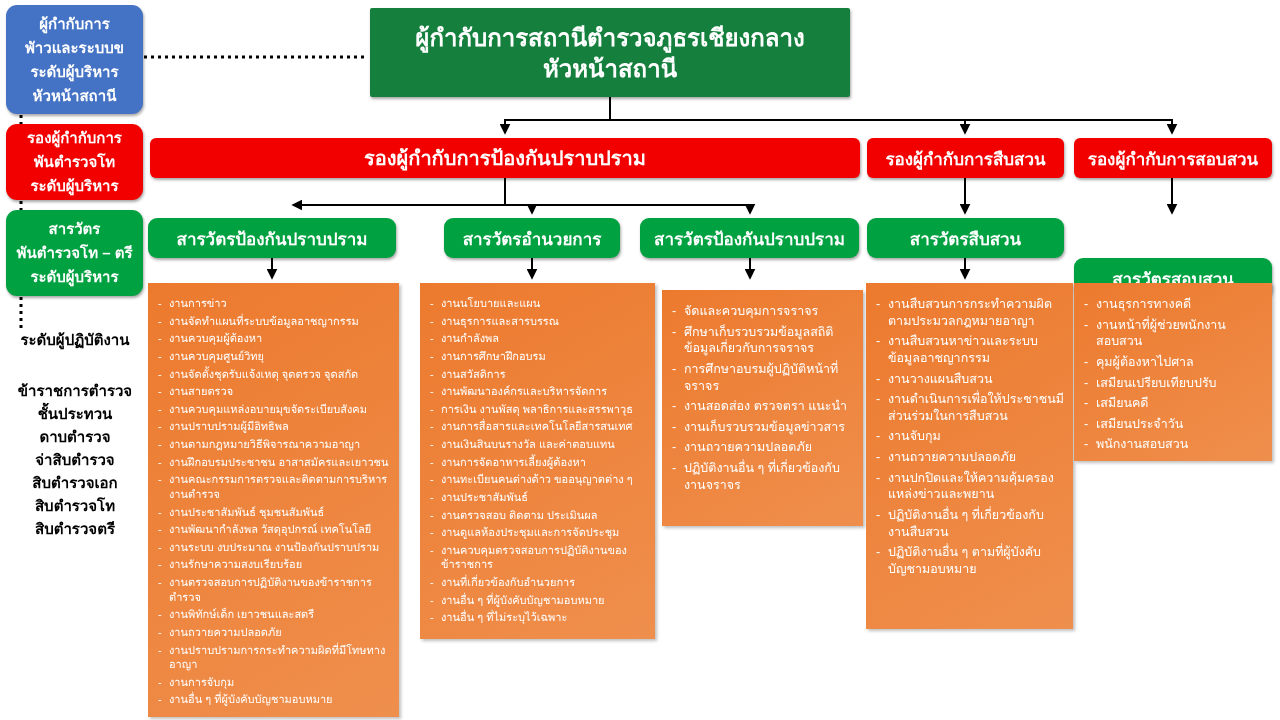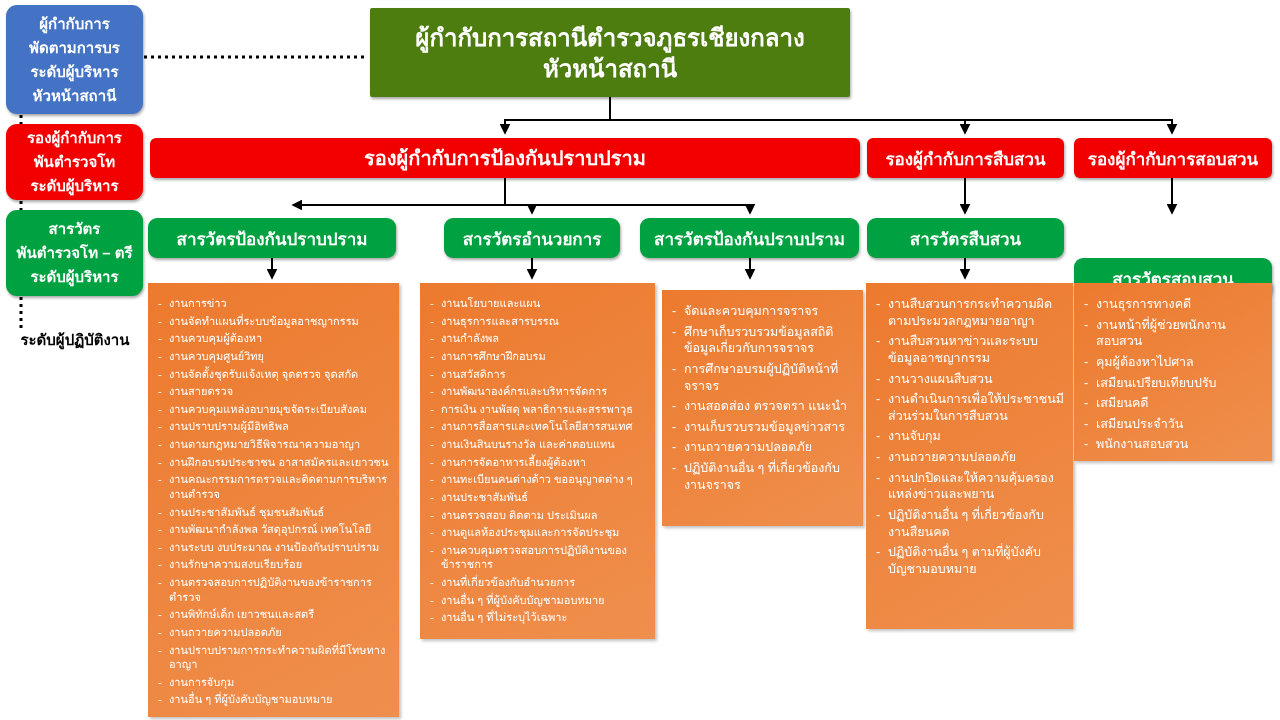--- a/index.html
+++ b/index.html
@@ -8,21 +8,21 @@
 
   #connectors { position:absolute; left:0; top:0; z-index:1; pointer-events:none; }
   #connectors .solid line  { stroke:#000; stroke-width:2; }
   #connectors .dotted line { stroke:#000; stroke-width:3; stroke-dasharray:3 4; }
 
   .box { position:absolute; z-index:2; display:flex; flex-direction:column; align-items:center;
          justify-content:center; text-align:center; color:#fff; font-weight:bold;
          box-shadow:1px 2px 3px rgba(0,0,0,.35); }
 
   
-  #hq { left:370px; top:8px; width:480px; height:89px; background:#4d7c0f;
+  #hq { left:370px; top:8px; width:480px; height:89px; background:#15803d;
         font-size:24px; line-height:31px; border-radius:2px; }
 
   
   .sidebox { left:6px; width:137px; border-radius:11px; font-size:15px; line-height:24px; }
   #rank-commander { top:5px;   height:109px; background:#4472C4; }
   #rank-deputy    { top:124px; height:76px;  background:#F20000; }
   #rank-inspector { top:210px; height:86px;  background:#00A140; }
 
   
   #op-block { position:absolute; left:0; top:328px; width:150px; z-index:2; text-align:center;
@@ -96,37 +96,46 @@
     </g>
   </svg>
 
   <div class="box" id="hq">
     <div>ผู้กำกับการสถานีตำรวจภูธรเชียงกลาง</div>
     <div>หัวหน้าสถานี</div>
   </div>
 
   <div class="box sidebox" id="rank-commander">
       <div class="rank-line">ผู้กำกับการ</div>
-      <div class="rank-line">พัดตามการบร</div>
+      <div class="rank-line">พัาวและระบบข</div>
       <div class="rank-line">ระดับผู้บริหาร</div>
       <div class="rank-line">หัวหน้าสถานี</div>
     </div>
   <div class="box sidebox" id="rank-deputy">
       <div class="rank-line">รองผู้กำกับการ</div>
       <div class="rank-line">พันตำรวจโท</div>
       <div class="rank-line">ระดับผู้บริหาร</div>
     </div>
   <div class="box sidebox" id="rank-inspector">
       <div class="rank-line">สารวัตร</div>
       <div class="rank-line">พันตำรวจโท – ตรี</div>
       <div class="rank-line">ระดับผู้บริหาร</div>
     </div>
 
   <div id="op-block">
     <div class="op-heading">ระดับผู้ปฏิบัติงาน</div>
+    <div class="op-group">
+        <div class="op-line">ข้าราชการตำรวจ</div>
+        <div class="op-line">ชั้นประทวน</div>
+        <div class="op-line">ดาบตำรวจ</div>
+        <div class="op-line">จ่าสิบตำรวจ</div>
+        <div class="op-line">สิบตำรวจเอก</div>
+        <div class="op-line">สิบตำรวจโท</div>
+        <div class="op-line">สิบตำรวจตรี</div>
+      </div>
   </div>
 
   <div class="box dep" id="dep-0">รองผู้กำกับการป้องกันปราบปราม</div>
   <div class="box dep" id="dep-1">รองผู้กำกับการสืบสวน</div>
   <div class="box dep" id="dep-2">รองผู้กำกับการสอบสวน</div>
 
   <div class="box insp" id="insp-0">สารวัตรป้องกันปราบปราม</div>
   <div class="box insp" id="insp-1">สารวัตรอำนวยการ</div>
   <div class="box insp" id="insp-2">สารวัตรป้องกันปราบปราม</div>
   <div class="box insp" id="insp-3">สารวัตรสืบสวน</div>
@@ -185,21 +194,21 @@
       <div class="duty">ปฏิบัติงานอื่น ๆ ที่เกี่ยวข้องกับงานจราจร</div>
     </div>
   <div class="panel" id="panel-3">
       <div class="duty">งานสืบสวนการกระทำความผิดตามประมวลกฎหมายอาญา</div>
       <div class="duty">งานสืบสวนหาข่าวและระบบข้อมูลอาชญากรรม</div>
       <div class="duty">งานวางแผนสืบสวน</div>
       <div class="duty">งานดำเนินการเพื่อให้ประชาชนมีส่วนร่วมในการสืบสวน</div>
       <div class="duty">งานจับกุม</div>
       <div class="duty">งานถวายความปลอดภัย</div>
       <div class="duty">งานปกปิดและให้ความคุ้มครองแหล่งข่าวและพยาน</div>
-      <div class="duty">ปฏิบัติงานอื่น ๆ ที่เกี่ยวข้องกับงานสืยนคด</div>
+      <div class="duty">ปฏิบัติงานอื่น ๆ ที่เกี่ยวข้องกับงานสืบสวน</div>
       <div class="duty">ปฏิบัติงานอื่น ๆ ตามที่ผู้บังคับบัญชามอบหมาย</div>
     </div>
   <div class="panel" id="panel-4">
       <div class="duty">งานธุรการทางคดี</div>
       <div class="duty">งานหน้าที่ผู้ช่วยพนักงานสอบสวน</div>
       <div class="duty">คุมผู้ต้องหาไปศาล</div>
       <div class="duty">เสมียนเปรียบเทียบปรับ</div>
       <div class="duty">เสมียนคดี</div>
       <div class="duty">เสมียนประจำวัน</div>
       <div class="duty">พนักงานสอบสวน</div>

